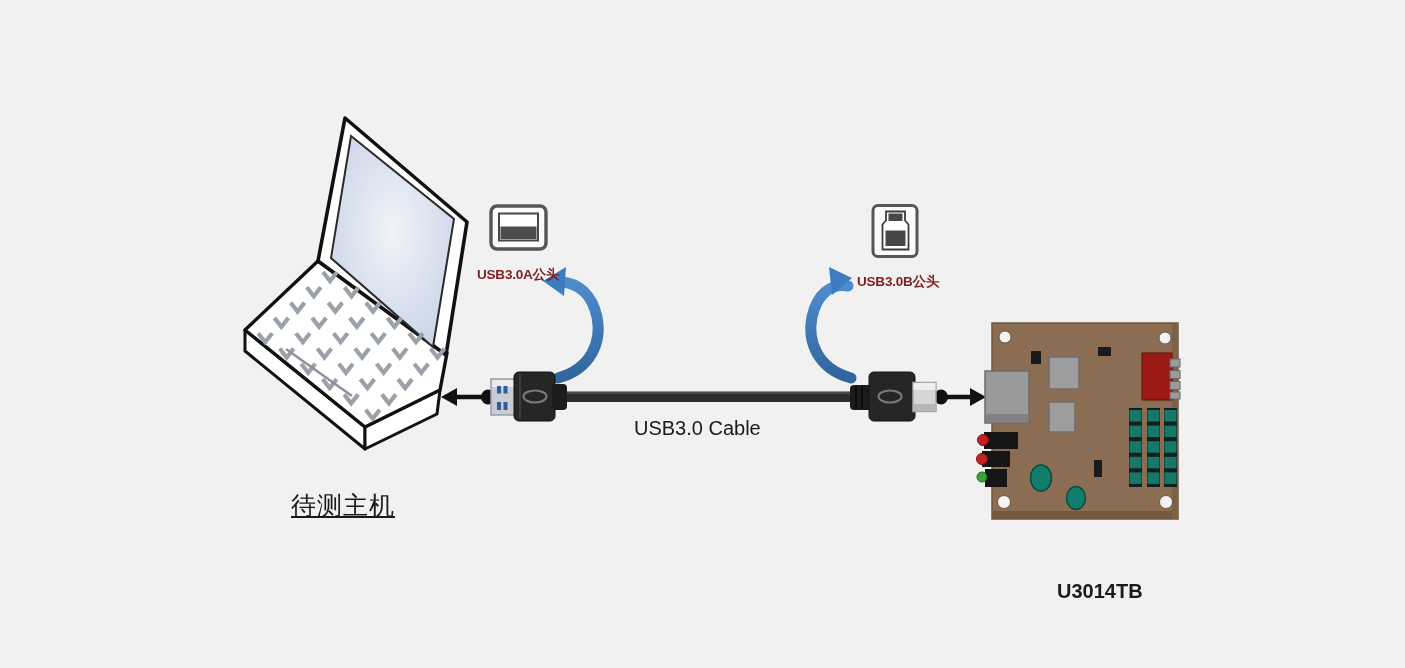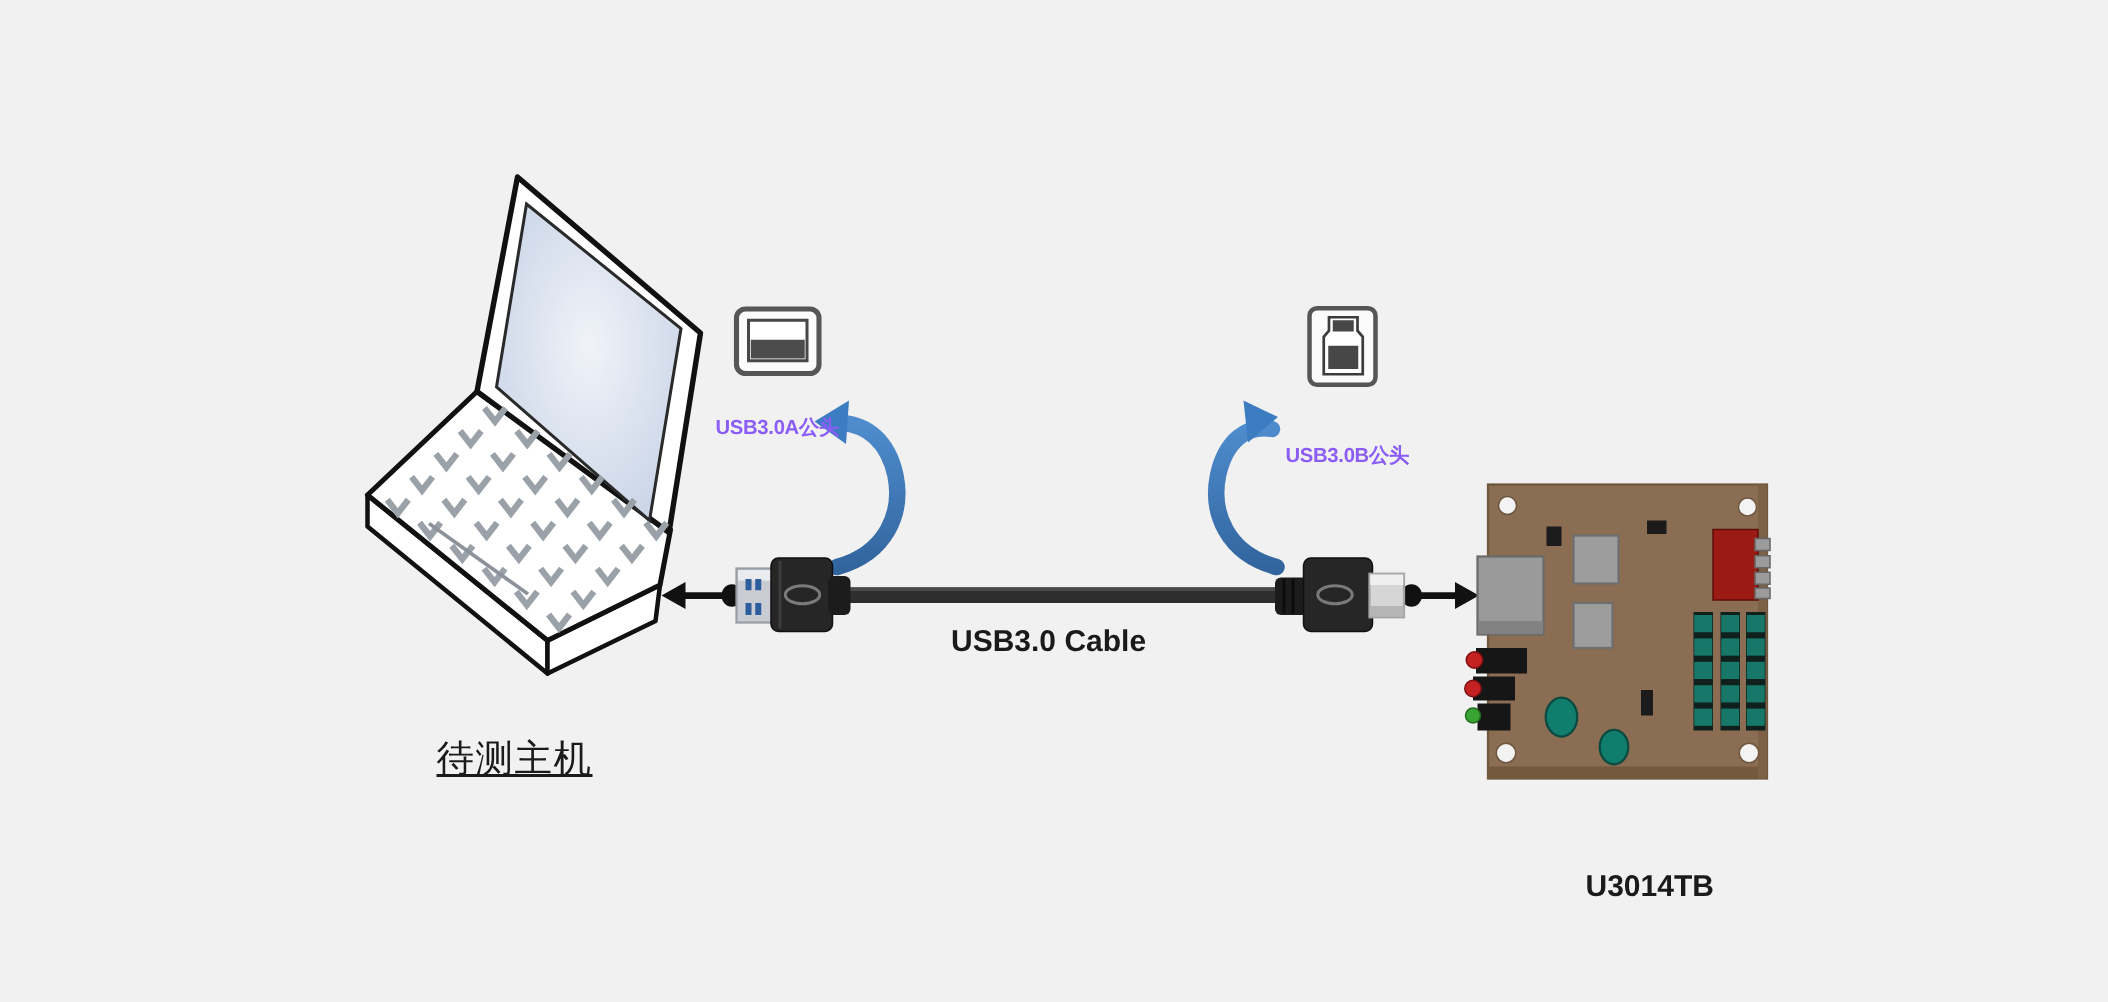--- a/index.html
+++ b/index.html
@@ -1,21 +1,21 @@
 <!DOCTYPE html>
 <html><head>
 <meta charset="utf-8">
 <style>
   html,body{margin:0;padding:0;}
   body{background:#f1f1f2;font-family:"Liberation Sans",sans-serif;}
   .stage{position:relative;width:1405px;height:668px;background:#f1f1f2;overflow:hidden;}
   .art{position:absolute;left:0;top:0;}
   .lbl{position:absolute;color:#1a1a1a;white-space:nowrap;}
-  .lbl-connector{font-size:13.5px;font-weight:700;letter-spacing:-0.2px;color:#8b5cf6;margin-top:10px;}
-  .lbl-cable{font-size:20px;font-weight:700;}
+  .lbl-connector{font-size:13.5px;font-weight:700;letter-spacing:-0.2px;color:#7f1d1d;}
+  .lbl-cable{font-size:20px;font-weight:400;}
   .lbl-host{font-family:"Liberation Serif","DejaVu Serif",serif;font-size:25px;letter-spacing:1px;text-decoration:underline;}
   .lbl-board{font-size:20px;font-weight:700;margin-top:48px;}
   #kb-keys polyline{fill:none;stroke:#9aa1a9;stroke-width:4.2;stroke-linecap:butt;stroke-linejoin:miter;}
 </style>
 </head>
 <body>
 
 <div class="stage">
 
   <svg class="art" width="1405" height="668" viewBox="0 0 1405 668">
@@ -209,17 +209,17 @@
         <rect x="985" y="469" width="22" height="18" fill="#161616"></rect>
         <circle cx="982" cy="477" r="5" fill="#39a334" stroke="#1f6b1c"></circle>
       </g>
 
       <ellipse cx="1041" cy="478" rx="10.5" ry="13" fill="#117d6d" stroke="#0a4a40" stroke-width="1.5"></ellipse>
       <ellipse cx="1076" cy="498" rx="9.5" ry="11.5" fill="#117d6d" stroke="#0a4a40" stroke-width="1.5"></ellipse>
     </g>
   </svg>
 
   <div class="lbl lbl-connector" style="left:477px;top:266px;">USB3.0A公头</div>
-  <div class="lbl lbl-connector" style="left:857px;top:285px;">USB3.0B公头</div>
+  <div class="lbl lbl-connector" style="left:857px;top:273px;">USB3.0B公头</div>
   <div class="lbl lbl-cable" style="left:634px;top:417px;">USB3.0 Cable</div>
   <div class="lbl lbl-host" style="left:291px;top:489px;">待测主机</div>
   <div class="lbl lbl-board" style="left:1057px;top:532px;">U3014TB</div>
 </div>
 
 </body></html>

